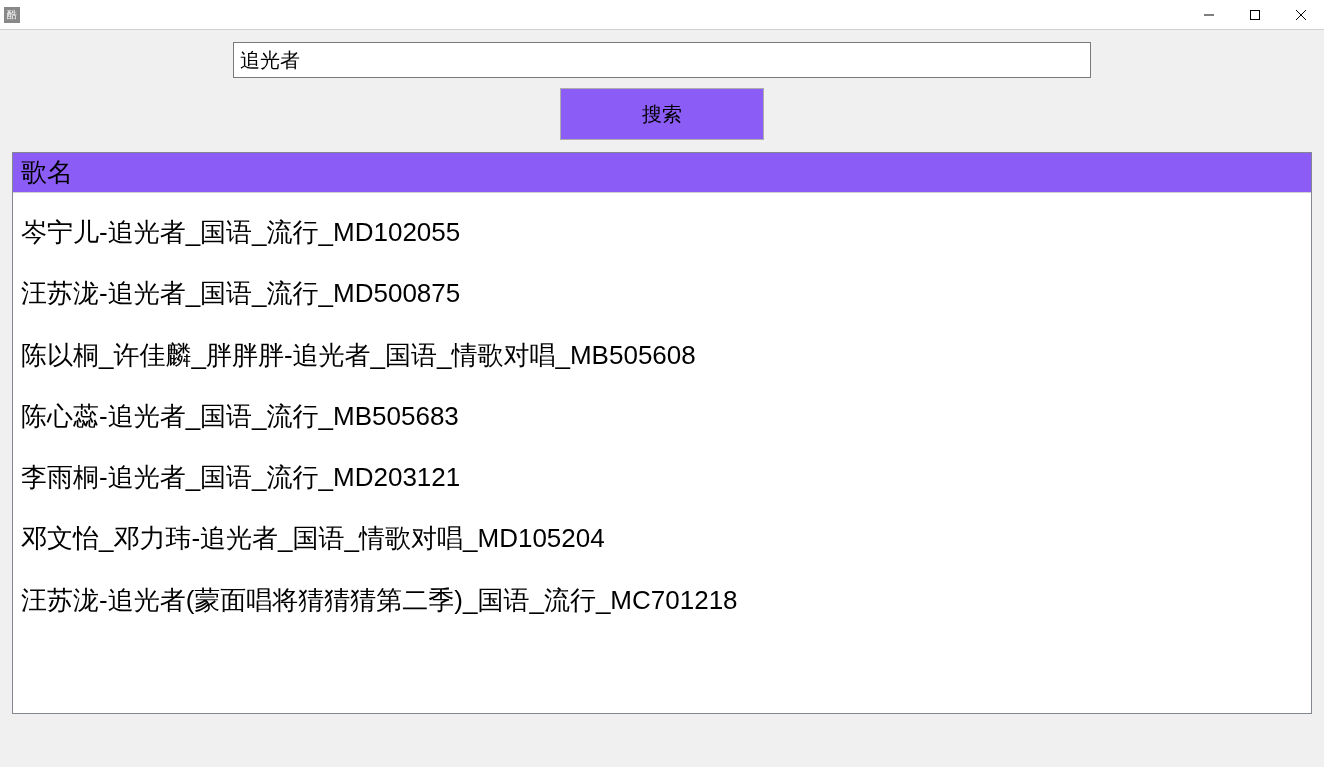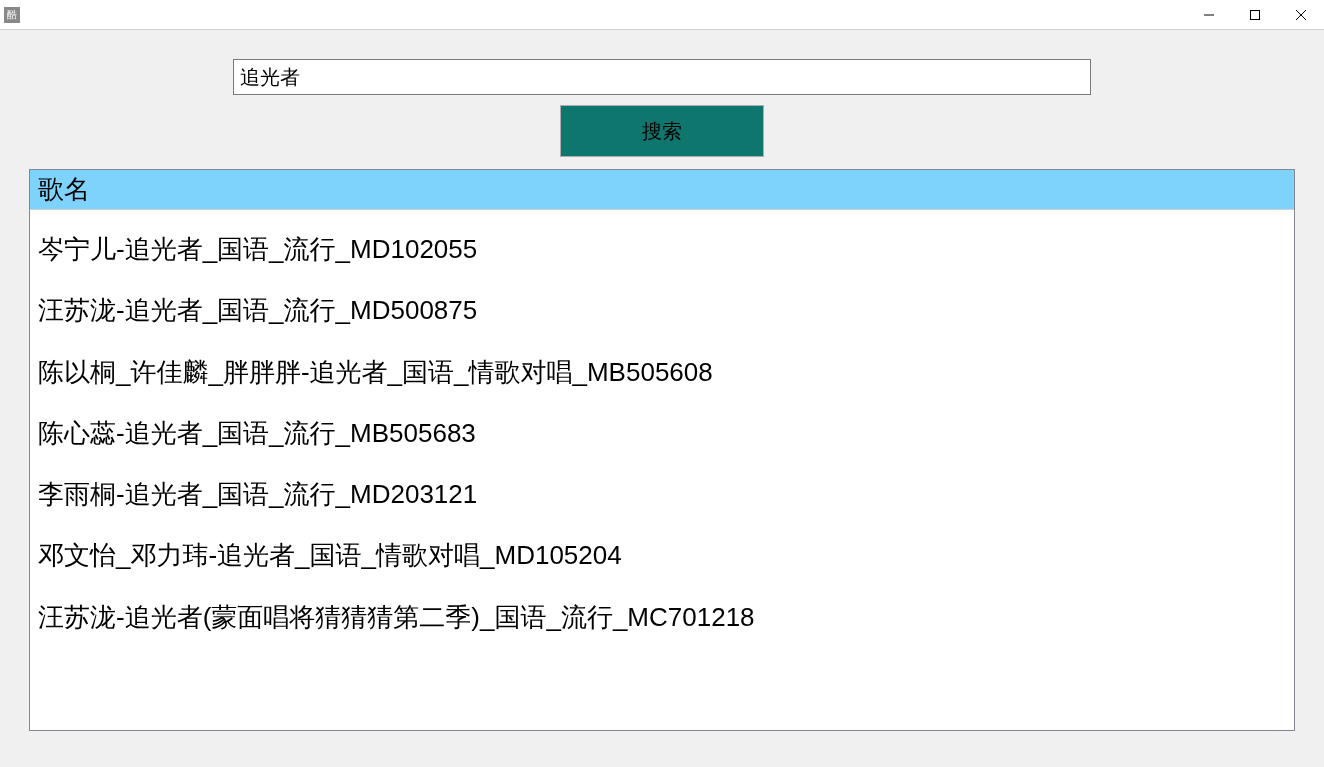--- a/index.html
+++ b/index.html
@@ -48,21 +48,21 @@
       display: flex;
       align-items: center;
       justify-content: center;
       background: transparent;
       border: none;
       font-size: 12px;
       color: #000;
       cursor: pointer;
     }
     .content {
-      padding: 29px;
+      padding: 12px;
     }
     .search-row {
       display: flex;
       justify-content: center;
       margin-bottom: 10px;
     }
     .search-input {
       width: 858px;
       height: 36px;
       border: 1px solid #7a7a7a;
@@ -73,34 +73,34 @@
       outline: none;
     }
     .button-row {
       display: flex;
       justify-content: center;
       margin-bottom: 12px;
     }
     .search-button {
       width: 204px;
       height: 52px;
-      background: #0f766e;
+      background: #8b5cf6;
       border: 1px solid #adadad;
       font-size: 20px;
       font-family: "Microsoft YaHei", "SimSun", Arial, sans-serif;
       cursor: pointer;
     }
     .list-container {
       border: 1px solid #828790;
       background: #ffffff;
       height: 562px;
       overflow: hidden;
     }
     .list-header {
-      background: #7dd3fc;
+      background: #8b5cf6;
       border-bottom: 1px solid #d0d0d0;
       padding: 2px 8px;
       font-size: 26px;
       font-family: "SimSun", "Microsoft YaHei", Arial, sans-serif;
       color: #000;
     }
     .list-body {
       overflow-y: auto;
     }
     .list-item {

